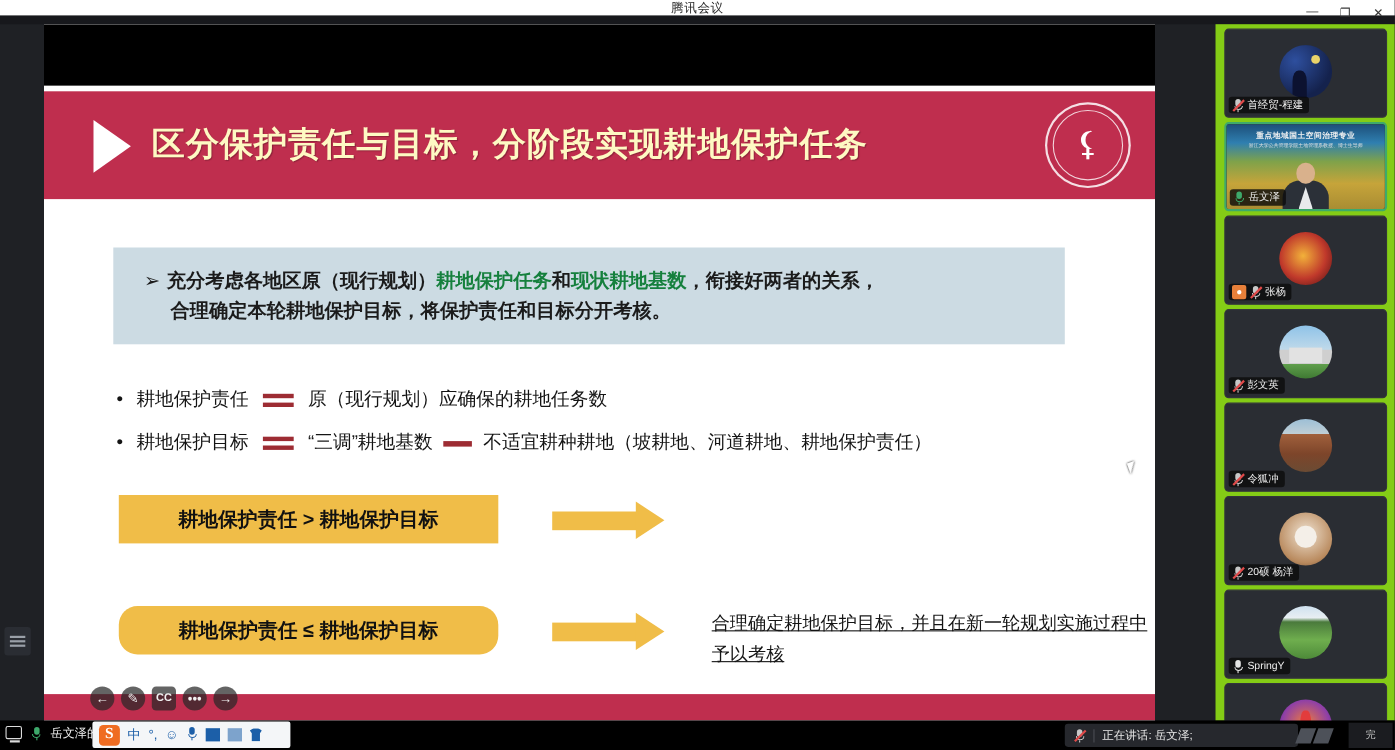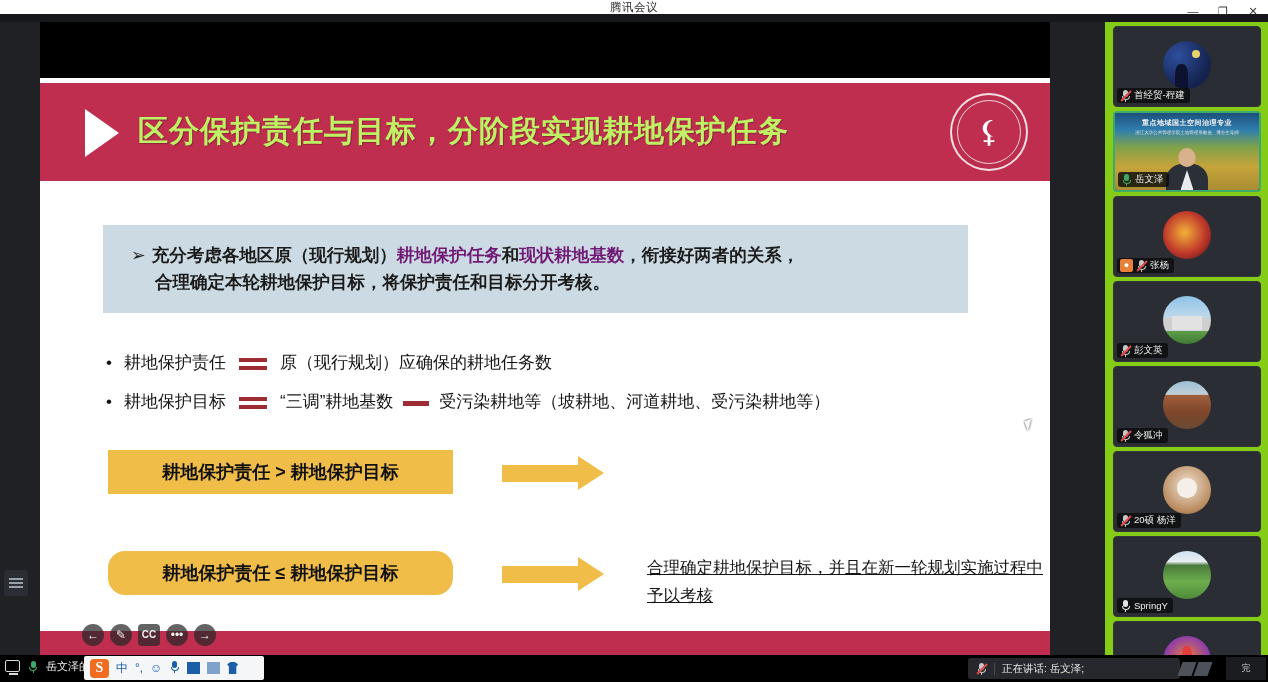--- a/index.html
+++ b/index.html
@@ -41,21 +41,21 @@
     position: absolute; left: 0; top: 5px; width: 1010px; height: 98px;
     background: #bf2e4e;
   }
   .title-arrow {
     position: absolute; left: 45px; top: 26px; width: 0; height: 0;
     border-top: 24px solid transparent; border-bottom: 24px solid transparent;
     border-left: 34px solid #ffffff;
   }
   .slide-title {
     position: absolute; left: 98px; top: 28px;
-    font-size: 30px; font-weight: bold; color: #bef264; letter-spacing: 1px;
+    font-size: 30px; font-weight: bold; color: #fef9c3; letter-spacing: 1px;
     text-shadow: 1px 1px 1px rgba(0,0,0,.25);
     white-space: nowrap;
   }
   .uni-logo {
     position: absolute; right: 22px; top: 10px; width: 78px; height: 78px;
     border-radius: 50%; border: 2px solid rgba(255,255,255,.85);
     background: radial-gradient(circle at 50% 50%, #bf2e4e 58%, #b32847 100%);
     overflow: hidden;
   }
   .uni-logo .ring {
@@ -69,21 +69,21 @@
 
   
   .callout {
     position: absolute; left: 63px; top: 147px; width: 865px; height: 88px;
     background: #ccdbe3;
     display: flex; align-items: center;
   }
   .callout-inner { padding: 0 16px 0 28px; }
   .callout-line { font-size: 17.5px; font-weight: bold; color: #1b1b1b; line-height: 1.55; white-space: nowrap; }
   .callout-line .gm { font-weight: bold; margin-right: 6px; }
-  .red { color: #701a75; }
+  .red { color: #15803d; }
 
   
   .bullets { position: absolute; left: 66px; top: 273px; width: 950px; }
   .bullet-row { display: flex; align-items: center; font-size: 17px; color: #141414; margin-bottom: 16px; white-space: nowrap; }
   .bullet-dot { width: 18px; font-size: 17px; color: #141414; }
   .b-label { font-weight: normal; }
   .eq-sym { display: inline-block; width: 34px; margin: 0 10px; position: relative; height: 16px; }
   .eq-sym i { position: absolute; left: 3px; width: 28px; height: 4px; background: #9d2c33; display: block; }
   .eq-sym i:first-child { top: 3px; }
   .eq-sym i:last-child { top: 11px; }
@@ -336,21 +336,21 @@
             <span class="bullet-dot">•</span>
             <span class="b-label">耕地保护目标</span>
             <span class="eq-sym">
                 <i></i>
                 <i></i>
               </span>
             <span>“三调”耕地基数</span>
             <span class="minus-sym">
                 <i></i>
               </span>
-            <span>受污染耕地等（坡耕地、河道耕地、受污染耕地等）</span>
+            <span>不适宜耕种耕地（坡耕地、河道耕地、耕地保护责任）</span>
           </div>
         </div>
 
         <div class="ybox ybox1">耕地保护责任 &gt; 耕地保护目标</div>
         <div class="arrow arrow1">
           <div class="shaft"></div>
             <div class="head"></div>
         </div>
 
         <div class="ybox ybox2">耕地保护责任 ≤ 耕地保护目标</div>

